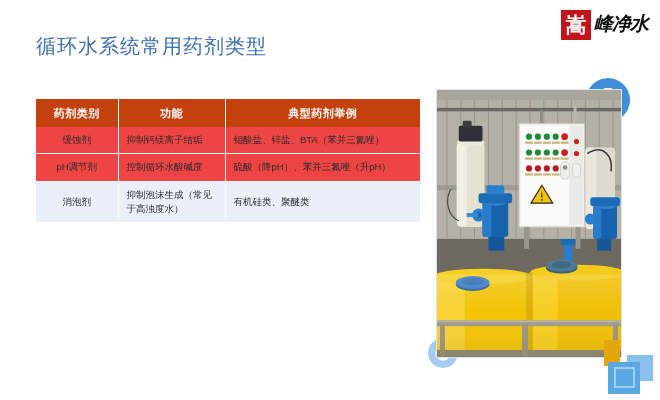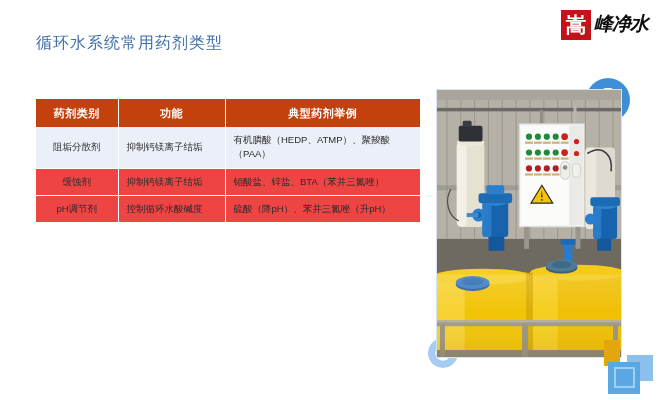--- a/index.html
+++ b/index.html
@@ -51,21 +51,21 @@
     font-style: italic;
     letter-spacing: -1px;
     padding-bottom: 3px;
   }
 
   
   #title {
     position: absolute;
     left: 36px;
     top: 33px;
-    font-size: 16px;
+    font-size: 20px;
     color: #3f6fa8;
     letter-spacing: 1px;
     white-space: nowrap;
   }
 
   
   #table {
     position: absolute;
     left: 36px;
     top: 99px;
@@ -208,34 +208,34 @@
         <col class="c2">
     </colgroup>
     <thead>
       <tr>
         <th>药剂类别</th>
         <th>功能</th>
         <th>典型药剂举例</th>
       </tr>
     </thead>
     <tbody>
-      <tr class="odd">
-        <td class="cat">阻垢分散剂</td>
-        <td class="fn">抑制钙镁离子结垢</td>
-        <td class="ex">有机膦酸（HEDP、ATMP）、聚羧酸（PAA）</td>
-      </tr>
       <tr class="even">
         <td class="cat">缓蚀剂</td>
         <td class="fn">抑制钙镁离子结垢</td>
         <td class="ex">钼酸盐、锌盐、BTA（苯并三氮唑）</td>
       </tr>
       <tr class="even">
         <td class="cat">pH调节剂</td>
         <td class="fn">控制循环水酸碱度</td>
         <td class="ex">硫酸（降pH）、苯并三氮唑（升pH）</td>
+      </tr>
+      <tr class="odd">
+        <td class="cat">消泡剂</td>
+        <td class="fn">抑制泡沫生成（常见于高浊度水）</td>
+        <td class="ex">有机硅类、聚醚类</td>
       </tr>
     </tbody>
   </table>
 
   <div id="photo-wrap">
     <div id="ring-top"></div>
     <div id="ring-bottom"></div>
 
     <div id="photo">
       <svg viewBox="0 0 186 269" preserveAspectRatio="none" aria-hidden="true">

